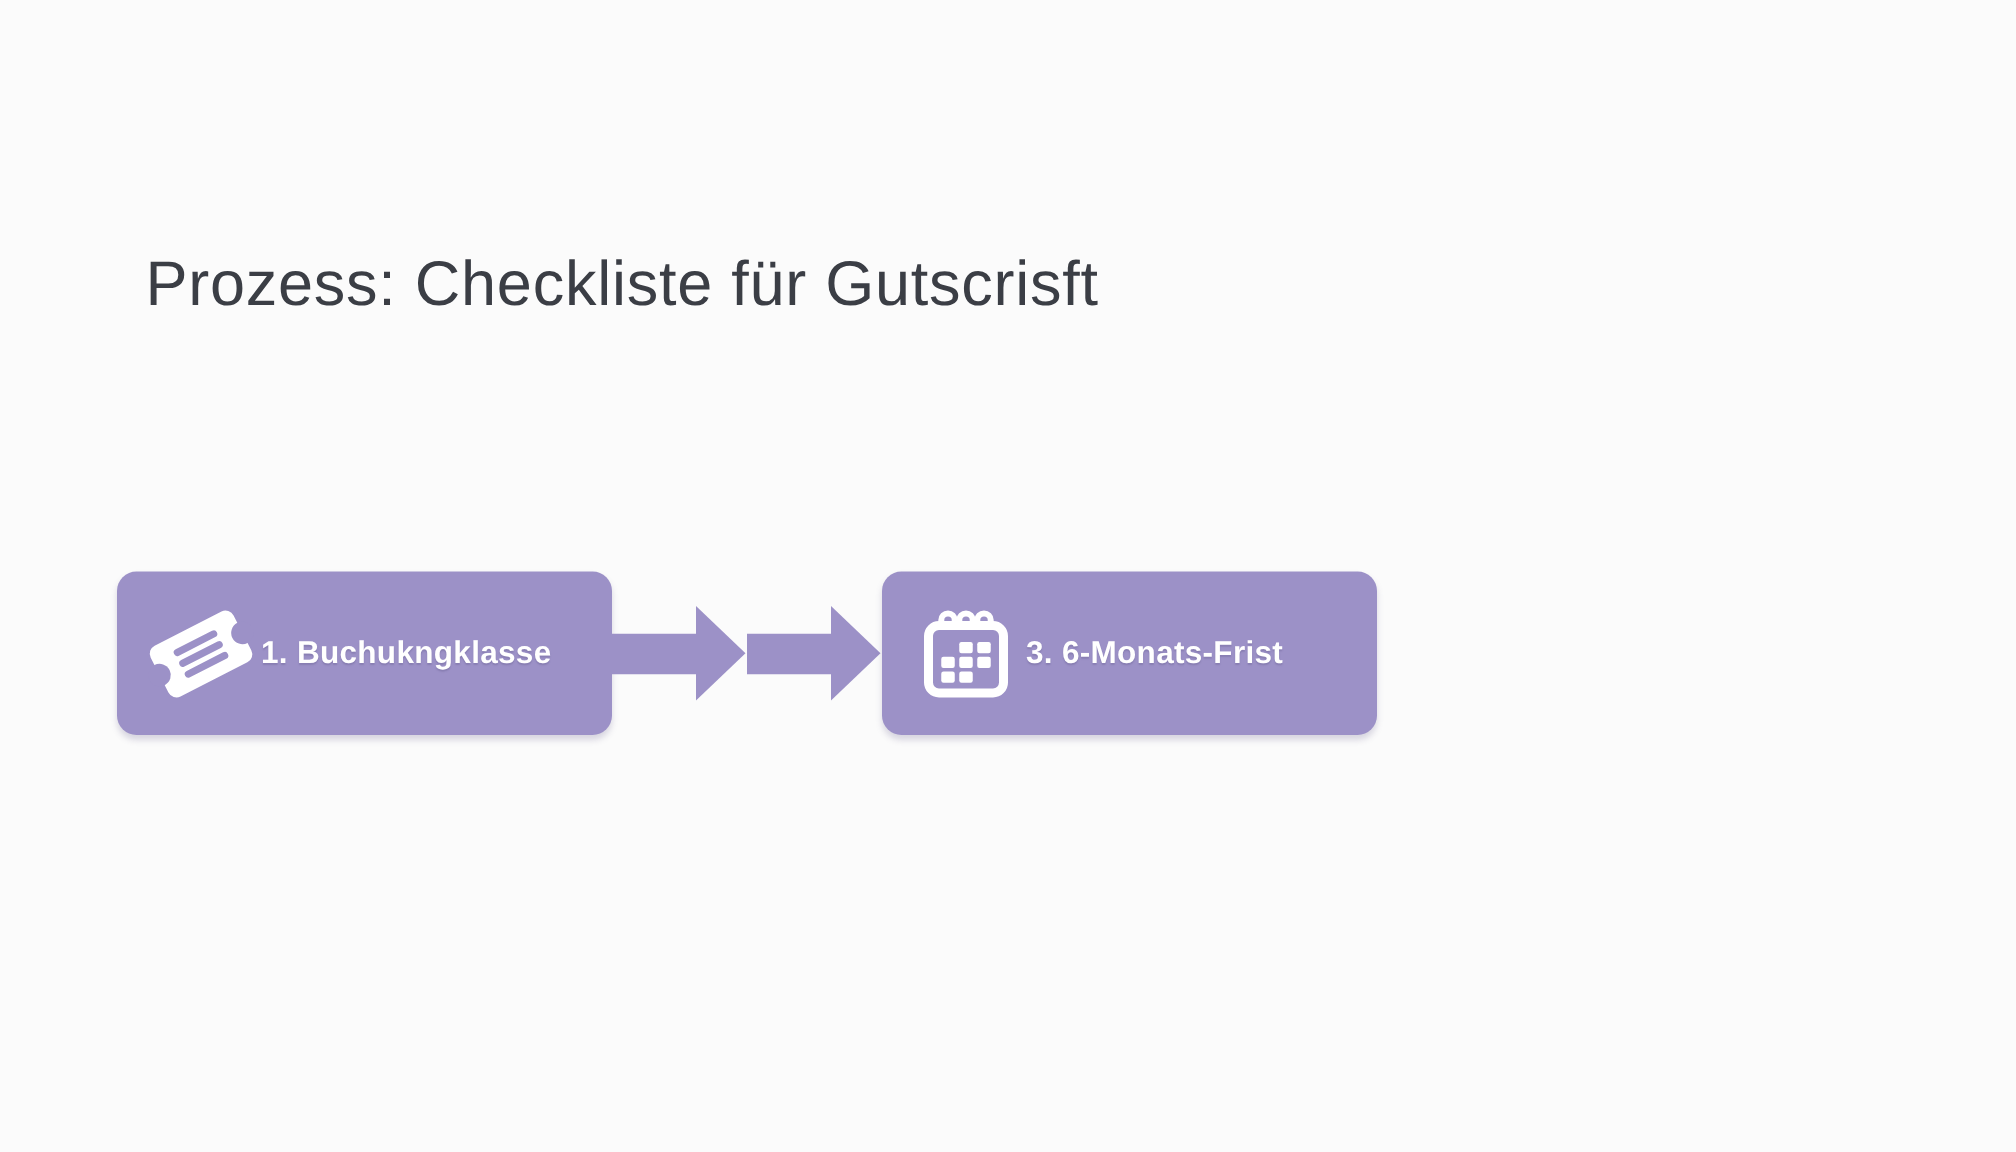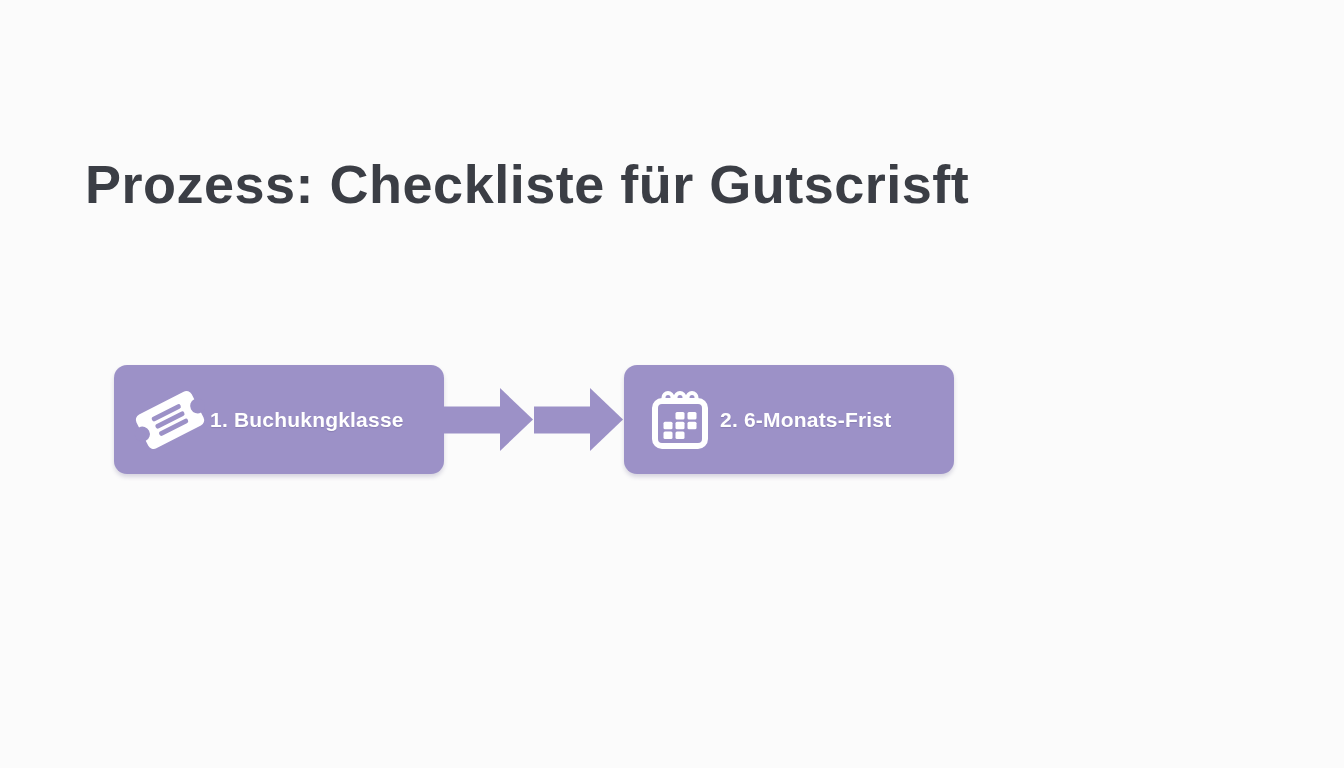--- a/index.html
+++ b/index.html
@@ -9,34 +9,33 @@
     position: relative;
     overflow: hidden;
     background: var(--bg, #fbfbfb);
     font-family: "Liberation Sans", sans-serif;
   }
   .slide { position: absolute; inset: 0; }
   .title {
     position: absolute;
     left: 85px;
     top: 153px;
-    margin: 0;
-    font-size: 54px;
-    font-weight: 700;
+    margin: 12px;
+    font-size: 42px;
+    font-weight: 400;
     letter-spacing: 0.5px;
     color: var(--title-color, #3b3e45);
     white-space: nowrap;
   }
   .flow {
     position: absolute;
     left: 78px;
-    top: 365px;
+    top: 381px;
     display: flex;
     align-items: flex-start;
-    margin-left: 36px;
   }
   .step {
     width: 330px;
     height: 109px;
     flex: 0 0 auto;
     background: var(--accent, #9c91c7);
     border-radius: 13px;
     display: flex;
     align-items: center;
     box-sizing: border-box;
@@ -118,17 +117,17 @@
           <circle cx="42" cy="9.5" r="4.5" class="white-stroke" stroke-width="4"></circle>
           <rect x="25.5" y="24" width="9" height="7.5" rx="1.5" class="white-fill"></rect>
           <rect x="37.5" y="24" width="9" height="7.5" rx="1.5" class="white-fill"></rect>
           <rect x="13.5" y="33.8" width="9" height="7.5" rx="1.5" class="white-fill"></rect>
           <rect x="25.5" y="33.8" width="9" height="7.5" rx="1.5" class="white-fill"></rect>
           <rect x="37.5" y="33.8" width="9" height="7.5" rx="1.5" class="white-fill"></rect>
           <rect x="13.5" y="43.6" width="9" height="7.5" rx="1.5" class="white-fill"></rect>
           <rect x="25.5" y="43.6" width="9" height="7.5" rx="1.5" class="white-fill"></rect>
         </svg>
       </span>
-      <span class="step-label">2. 6-Monats-Frist</span>
+      <span class="step-label">3. 6-Monats-Frist</span>
     </div>
 
   </div>
 </main>
 
 </body></html>

